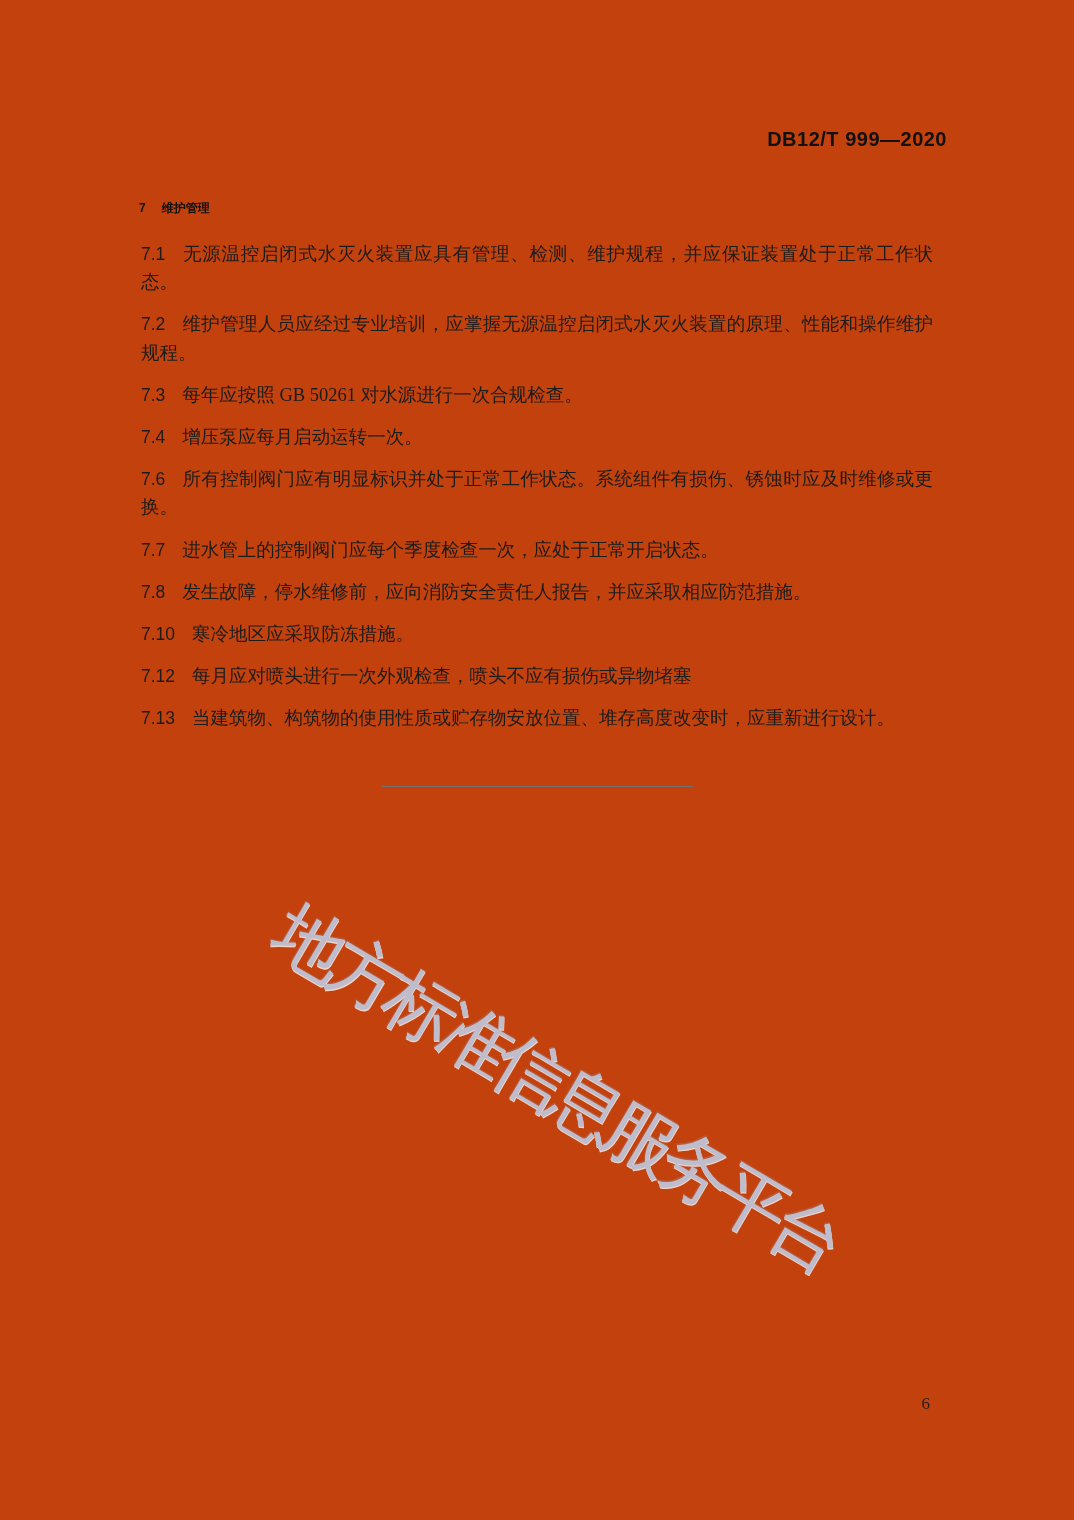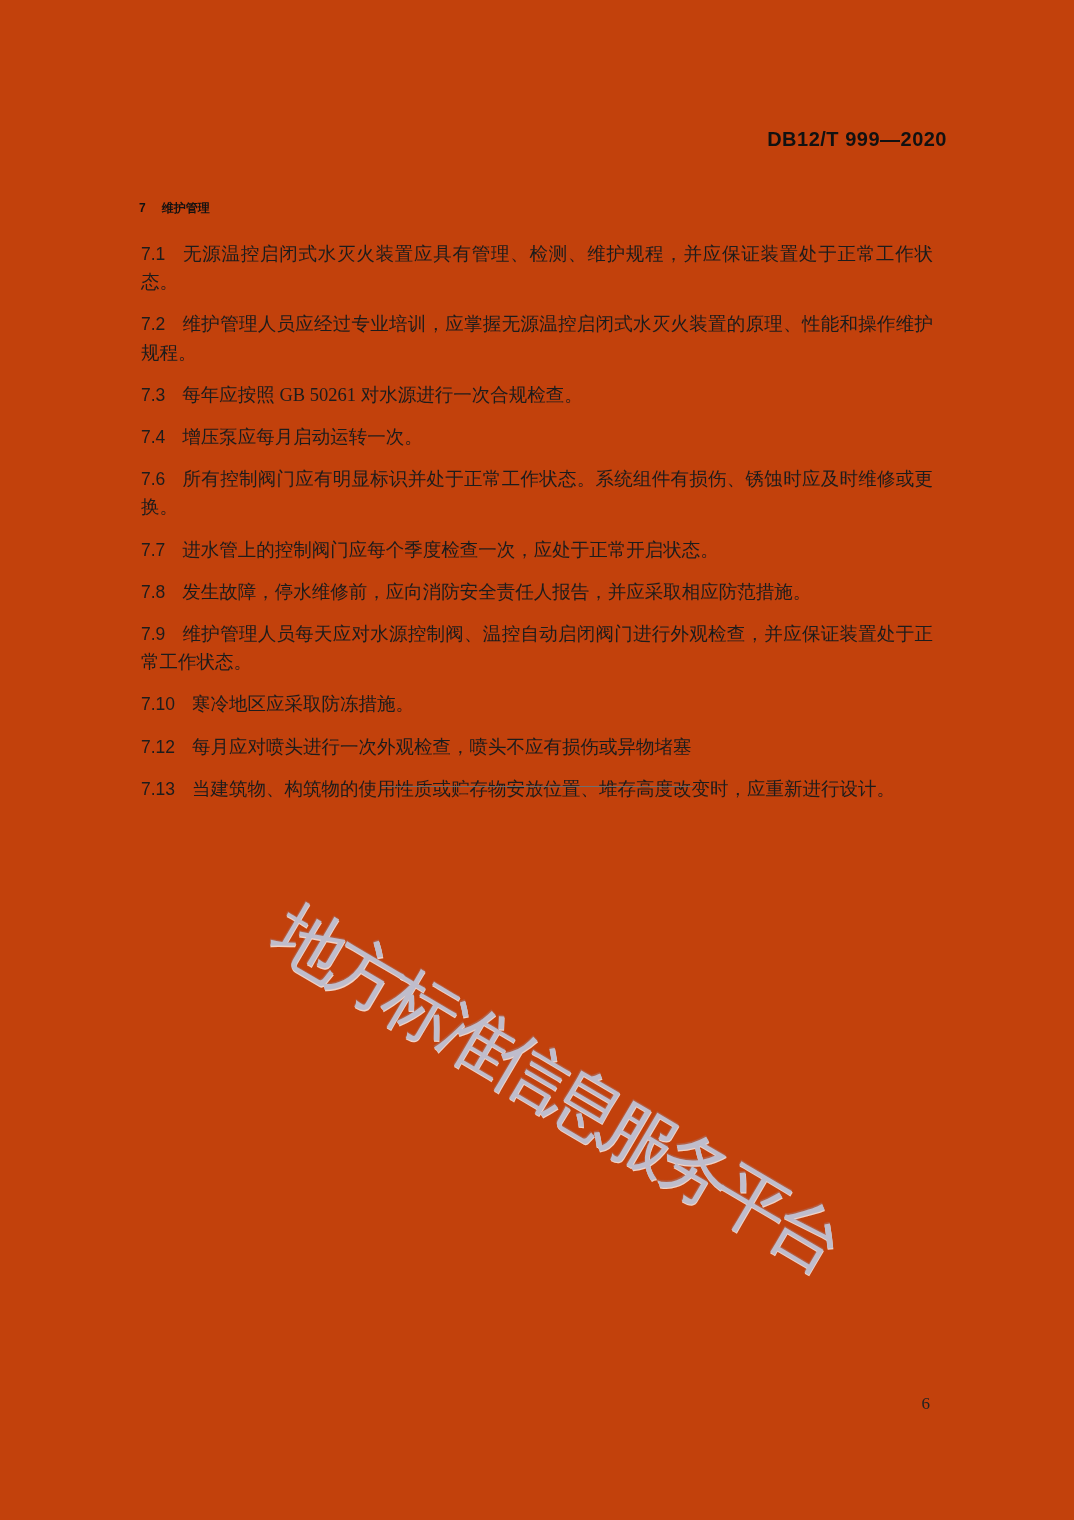--- a/index.html
+++ b/index.html
@@ -98,21 +98,20 @@
   </h2>
 
   <div class="clause-list" id="clauses">
       <p class="clause"><span class="cnum">7.1</span><span>无源温控启闭式水灭火装置应具有管理、检测、维护规程，并应保证装置处于正常工作状态。</span></p>
       <p class="clause"><span class="cnum">7.2</span><span>维护管理人员应经过专业培训，应掌握无源温控启闭式水灭火装置的原理、性能和操作维护规程。</span></p>
       <p class="clause"><span class="cnum">7.3</span><span>每年应按照 GB 50261 对水源进行一次合规检查。</span></p>
       <p class="clause"><span class="cnum">7.4</span><span>增压泵应每月启动运转一次。</span></p>
       <p class="clause"><span class="cnum">7.6</span><span>所有控制阀门应有明显标识并处于正常工作状态。系统组件有损伤、锈蚀时应及时维修或更换。</span></p>
       <p class="clause"><span class="cnum">7.7</span><span>进水管上的控制阀门应每个季度检查一次，应处于正常开启状态。</span></p>
       <p class="clause"><span class="cnum">7.8</span><span>发生故障，停水维修前，应向消防安全责任人报告，并应采取相应防范措施。</span></p>
-      <p class="clause"><span class="cnum">7.9</span><span>维护管理人员每天应对水源控制阀、温控自动启闭阀门进行外观检查，并应保证装置处于正常工作状态。</span></p>
       <p class="clause"><span class="cnum">7.10</span><span>寒冷地区应采取防冻措施。</span></p>
       <p class="clause"><span class="cnum">7.12</span><span>每月应对喷头进行一次外观检查，喷头不应有损伤或异物堵塞</span></p>
       <p class="clause"><span class="cnum">7.13</span><span>当建筑物、构筑物的使用性质或贮存物安放位置、堆存高度改变时，应重新进行设计。</span></p>
     </div>
 
   <div class="divider"></div>
 
   <div class="watermark" style="color: rgb(191, 211, 238);">地方标准信息服务平台</div>
 
   <div class="page-number">6</div>

